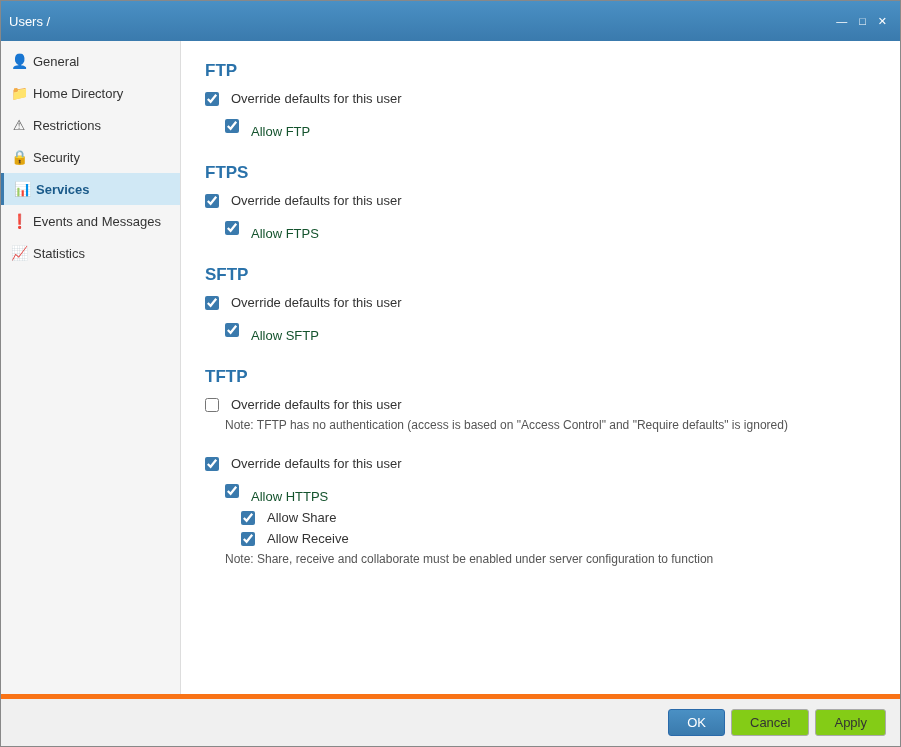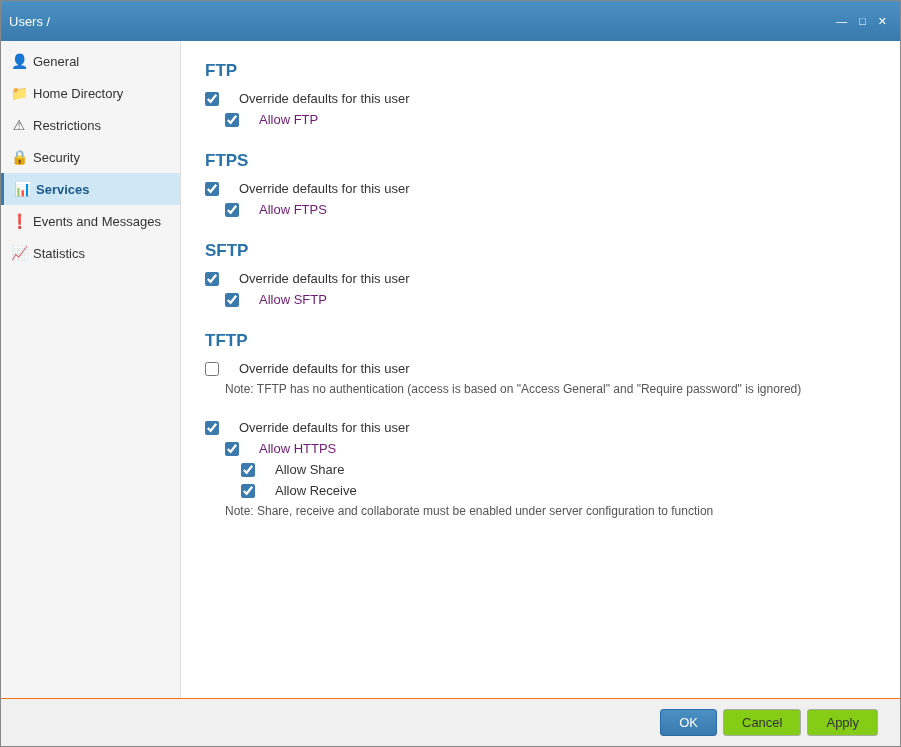--- a/index.html
+++ b/index.html
@@ -18,31 +18,31 @@
     .sidebar-item { display: flex; align-items: center; gap: 6px; padding: 8px 10px; cursor: pointer; color: #333; font-size: 13px; }
     .sidebar-item.active { background: #d0e8f5; border-left: 3px solid #3a7aad; color: #1a5a8a; font-weight: 600; }
     .sidebar-item .icon { font-size: 14px; color: #555; width: 16px; text-align: center; }
     .sidebar-item.active .icon { color: #1a5a8a; }
 
     .content-area { flex: 1; padding: 20px 24px; overflow-y: auto; background: #fff; }
 
     .section { margin-bottom: 24px; }
     .section-title { font-size: 17px; color: #2a72aa; font-weight: 700; margin-bottom: 10px; }
 
-    .form-row { display: flex; align-items: center; gap: 20px; margin-bottom: 6px; }
+    .form-row { display: flex; align-items: center; gap: 12px; margin-bottom: 6px; }
     .form-row.indent1 { margin-left: 20px; }
     .form-row.indent2 { margin-left: 36px; align-items: center; }
 
     input[type="checkbox"] { width: 14px; height: 14px; cursor: pointer; accent-color: #3a7aad; }
     .checkbox-label { color: #333; font-size: 13px; }
-    .checkbox-label.link-style { color: #701a75; }
+    .checkbox-label.link-style { color: #14532d; margin-top: 12px; }
 
     .note-text { font-size: 12px; color: #555; margin-top: 6px; margin-left: 20px; }
 
-    .footer { display: flex; justify-content: flex-end; gap: 6px; padding: 10px 22px; background: #f0f0f0; border-top: 1px solid #f97316; }
+    .footer { display: flex; justify-content: flex-end; gap: 6px; padding: 10px 14px; background: #f0f0f0; border-top: 5px solid #f97316; }
     .footer-btn { padding: 5px 18px; font-size: 13px; cursor: pointer; border: 1px solid #aaa; border-radius: 3px; background: #84cc16; color: #333; }
     .footer-btn.primary { background: linear-gradient(to bottom, #4a90c4, #3a7aad); color: white; border-color: #2a6aaa; }
   </style>
 </head>
 <body>
 
 <div class="window">
   <div class="title-bar">
     <span class="title-bar-title">Users /</span>
     <div class="title-bar-controls">
@@ -119,21 +119,21 @@
             <input type="checkbox" checked="" style="">
             <span class="checkbox-label link-style">Allow SFTP</span>
           </div>
         </div>
         <div class="section">
           <div class="section-title">TFTP</div>
           <div class="form-row">
             <input type="checkbox" style="">
             <span class="checkbox-label">Override defaults for this user</span>
           </div>
-          <div class="note-text">Note: TFTP has no authentication (access is based on "Access General" and "Require password" is ignored)</div>
+          <div class="note-text">Note: TFTP has no authentication (access is based on "Access Control" and "Require defaults" is ignored)</div>
         </div>
         <div class="section">
           <div class="form-row">
             <input type="checkbox" checked="" style="">
             <span class="checkbox-label">Override defaults for this user</span>
           </div>
           <div class="form-row indent1">
             <input type="checkbox" checked="" style="">
             <span class="checkbox-label link-style">Allow HTTPS</span>
           </div>

